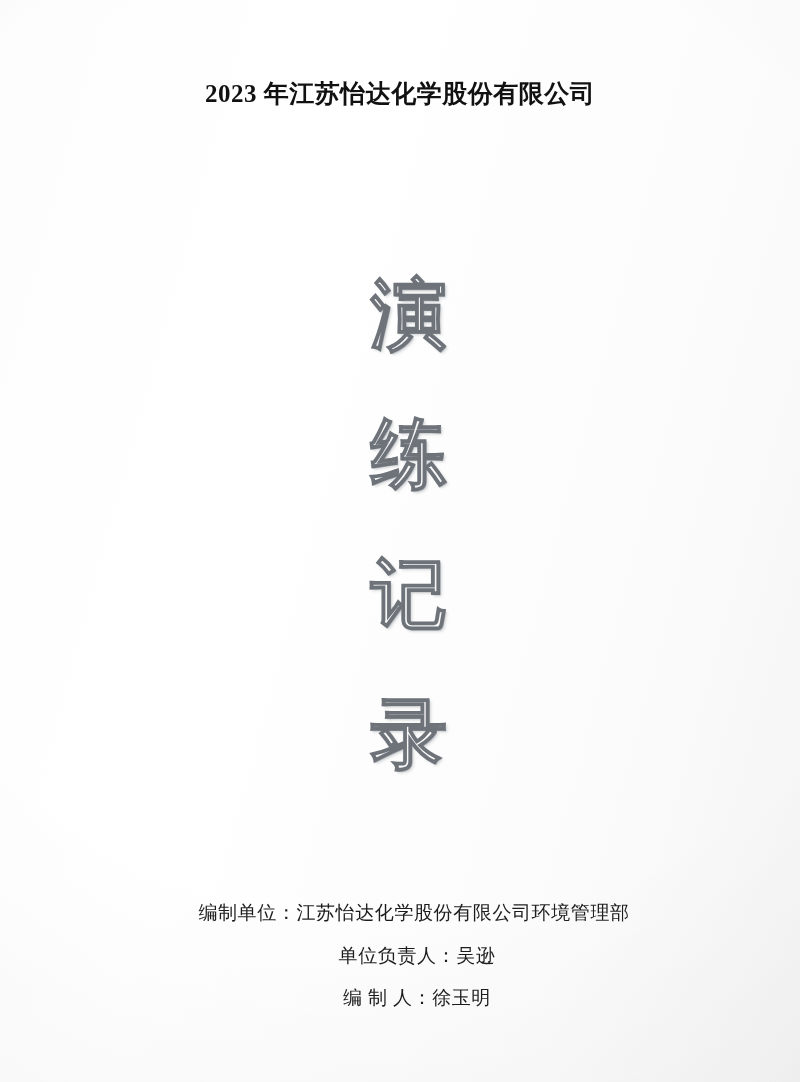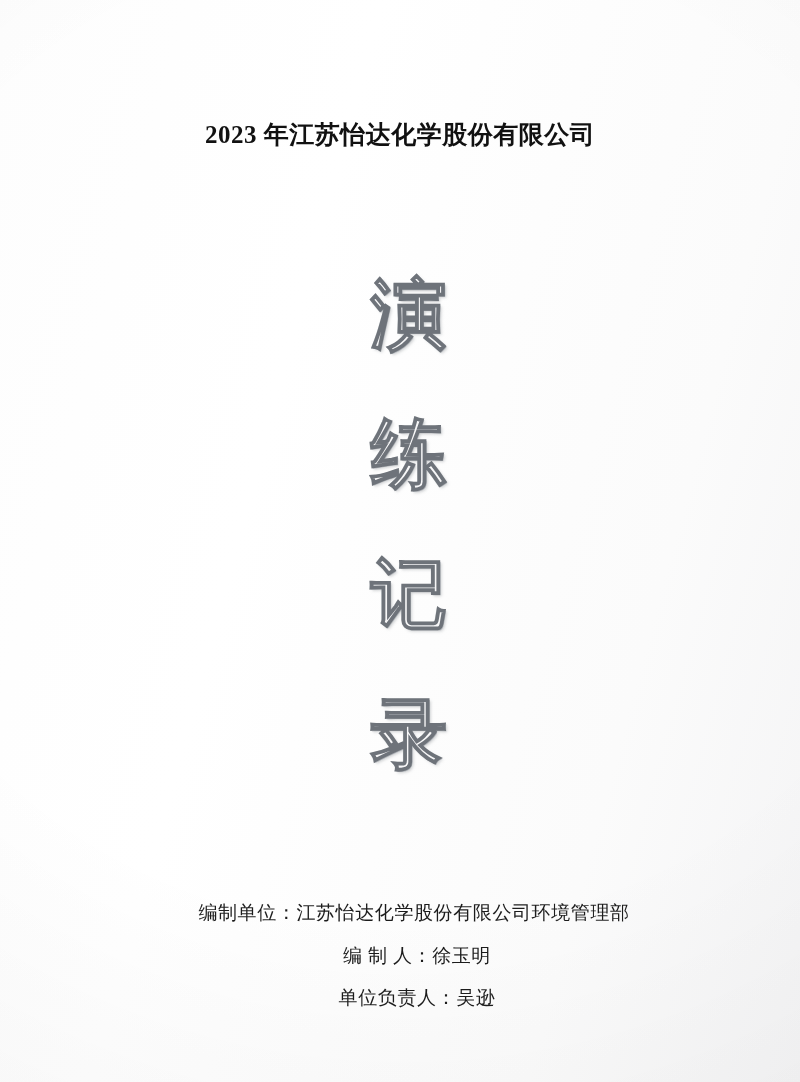--- a/index.html
+++ b/index.html
@@ -45,21 +45,20 @@
     left: 0;
     right: 0;
     text-align: center;
   }
   .title-line {
     font-size: 25px;
     font-weight: bold;
     letter-spacing: 0.5px;
     line-height: 1.75;
     color: #111;
-    margin-top: 41px;
   }
 
   
   .vertical-title {
     position: absolute;
     top: 276px;
     left: 0;
     right: 0;
     display: flex;
     flex-direction: column;
@@ -111,17 +110,17 @@
 
   <div class="vertical-title">
     <div class="vchar">演</div>
     <div class="vchar">练</div>
     <div class="vchar">记</div>
     <div class="vchar">录</div>
   </div>
 
   <div class="meta-block">
     <div class="meta-line">编制单位：江苏怡达化学股份有限公司环境管理部</div>
+    <div class="meta-line indent-1">单位负责人：吴逊</div>
     <div class="meta-line indent-1">编 制 人：徐玉明</div>
-    <div class="meta-line indent-1">单位负责人：吴逊</div>
   </div>
 
 </div>
 
 </body></html>

